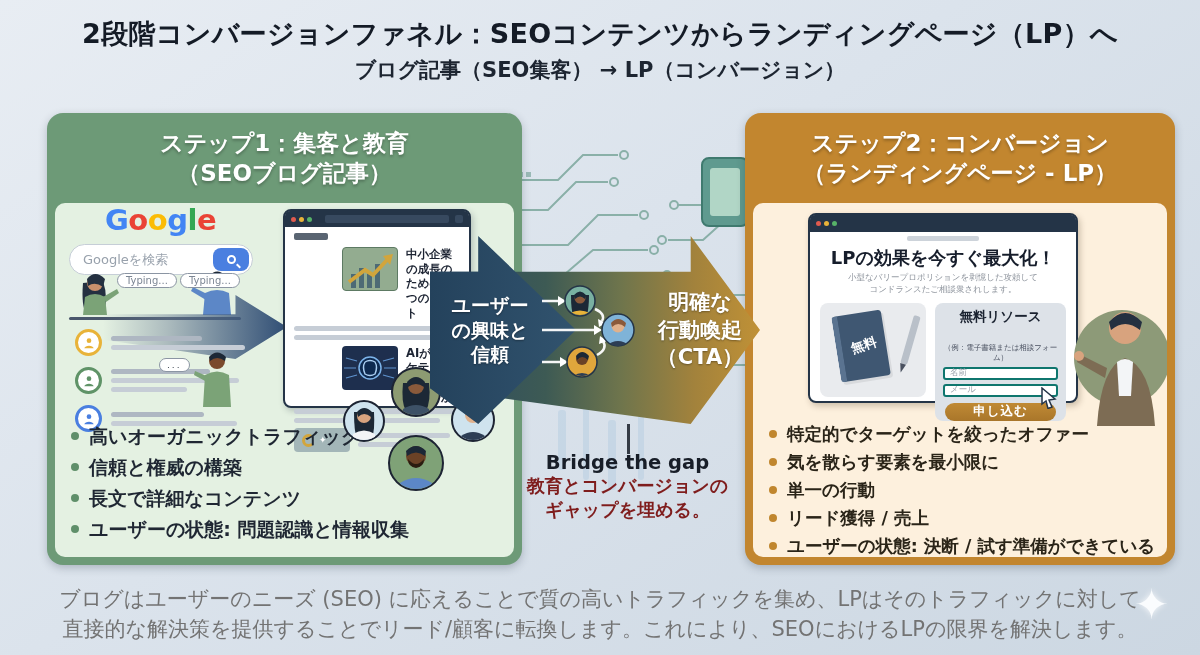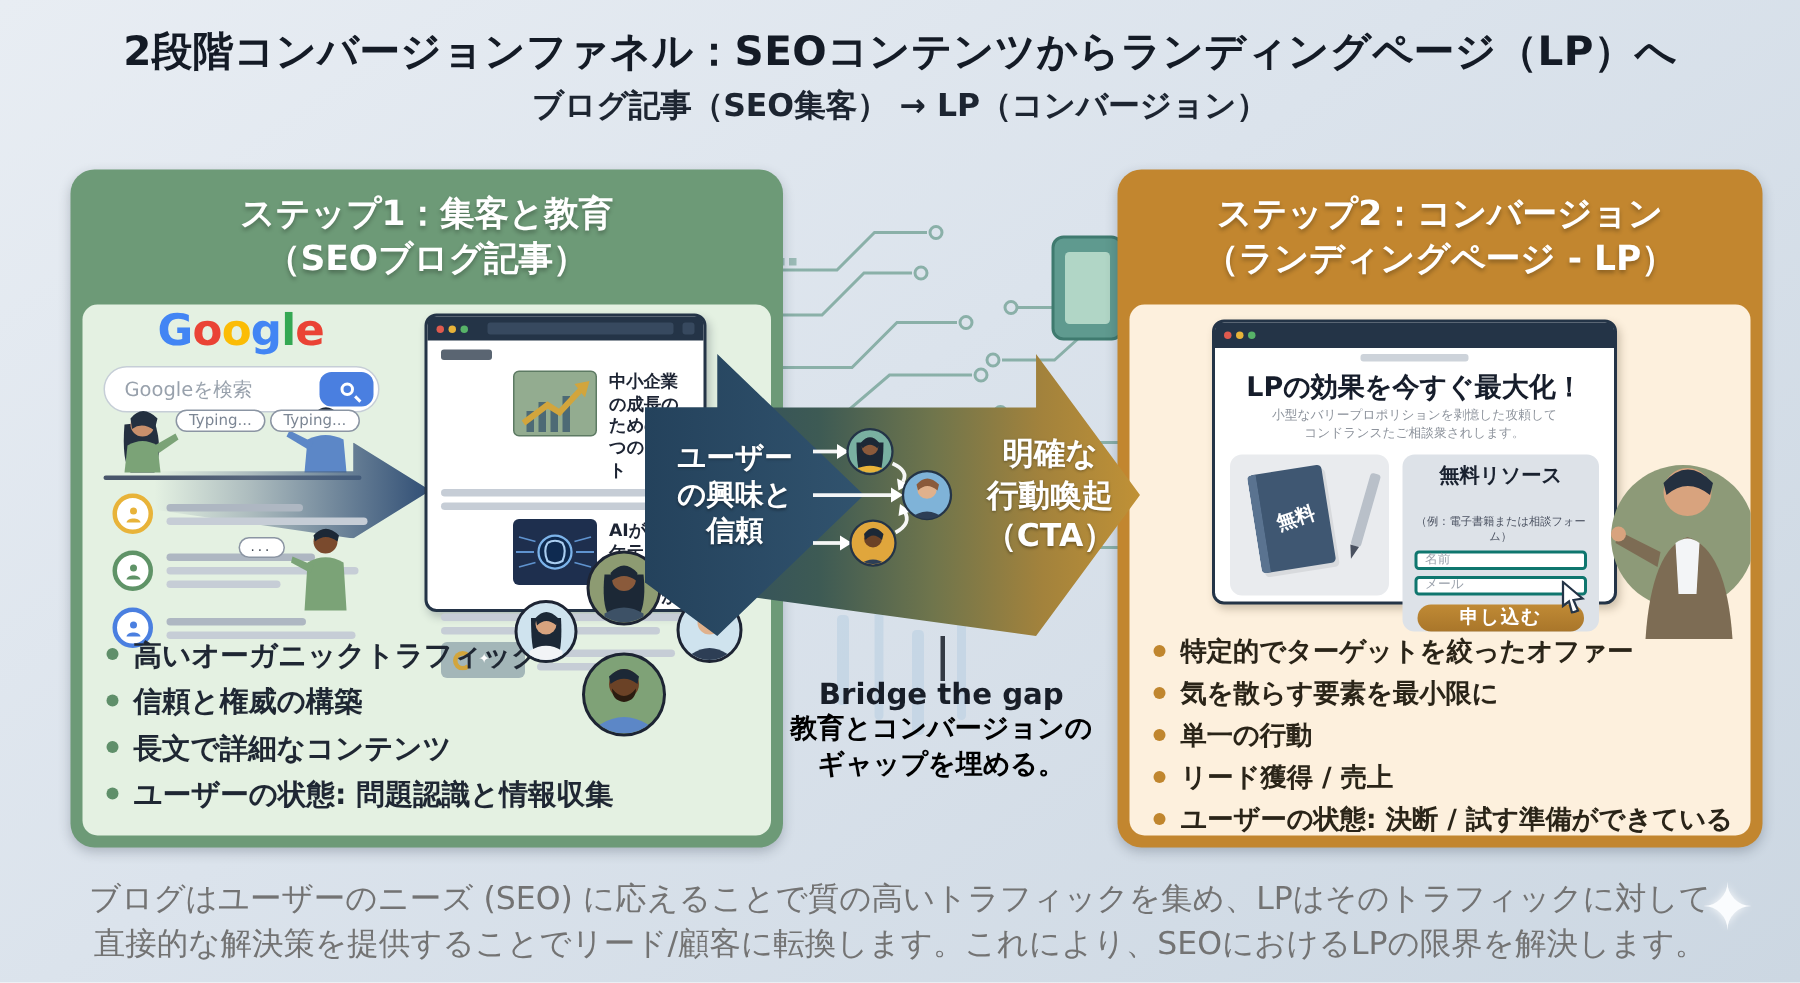--- a/index.html
+++ b/index.html
@@ -119,21 +119,21 @@
                display:flex; align-items:center; }
   .arrow1-text { width:100%; text-align:center; padding-right:26px; color:#fff; font-weight:800; font-size:19px; line-height:1.3;
                  text-shadow:0 1px 2px rgba(0,0,0,.35); }
   .flow-avatars { left:540px; top:282px; width:116px; height:104px; z-index:7; }
   .arrow2-text { left:646px; top:289px; width:108px; text-align:center; color:#fff; font-weight:800; font-size:21px; line-height:1.32;
                  z-index:7; text-shadow:0 1px 2px rgba(0,0,0,.35); }
 
   .connector { left:627px; top:424px; width:2.5px; height:30px; background:#343b45; z-index:4; }
   .bridge { left:520px; top:451px; width:215px; text-align:center; z-index:4; }
   .bridge-title { font-size:19.5px; font-weight:800; color:#181e28; }
-  .bridge-line { font-size:18px; font-weight:600; color:#000000; line-height:1.35; }
+  .bridge-line { font-size:18px; font-weight:600; color:#7f1d1d; line-height:1.35; }
 
   
   .footer { left:0; right:0; top:584px; text-align:center; font-size:21px; font-weight:400; color:#737373; line-height:1.45; z-index:2; }
   .sparkle { left:1134px; top:580px; font-size:42px; color:#fafcfe; z-index:2; text-shadow:0 0 6px rgba(255,255,255,.9); }
 </style>
 </head>
 <body>
 
 <div class="abs title">2段階コンバージョンファネル：SEOコンテンツからランディングページ（LP）へ</div>
 <div class="abs subtitle">ブログ記事（SEO集客） → LP（コンバージョン）</div>

